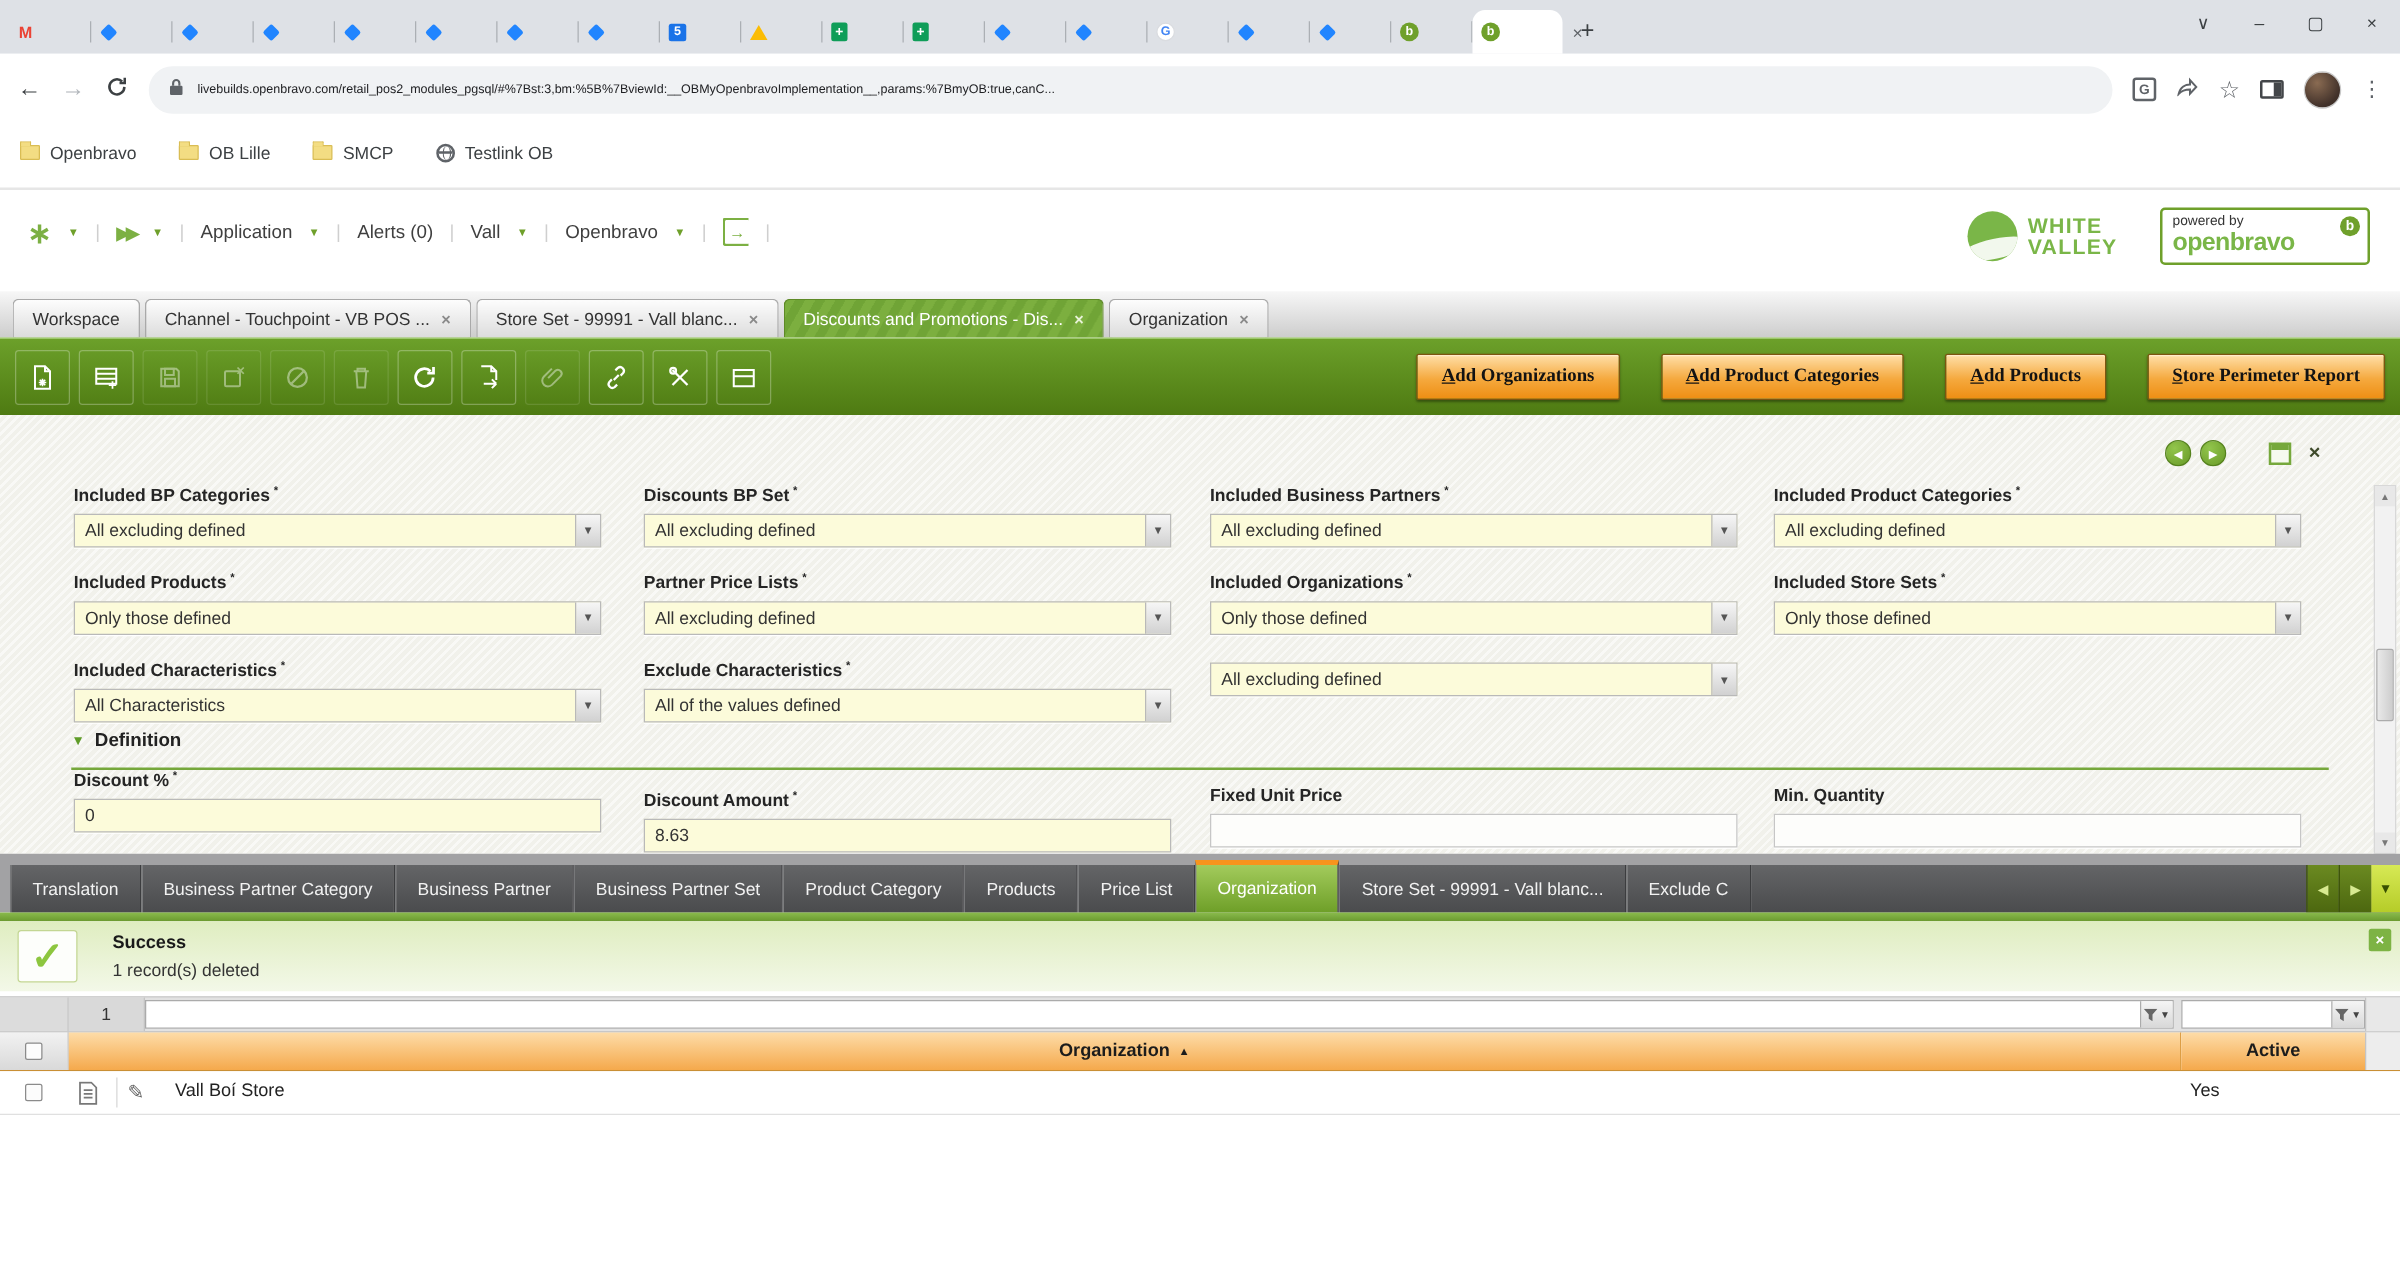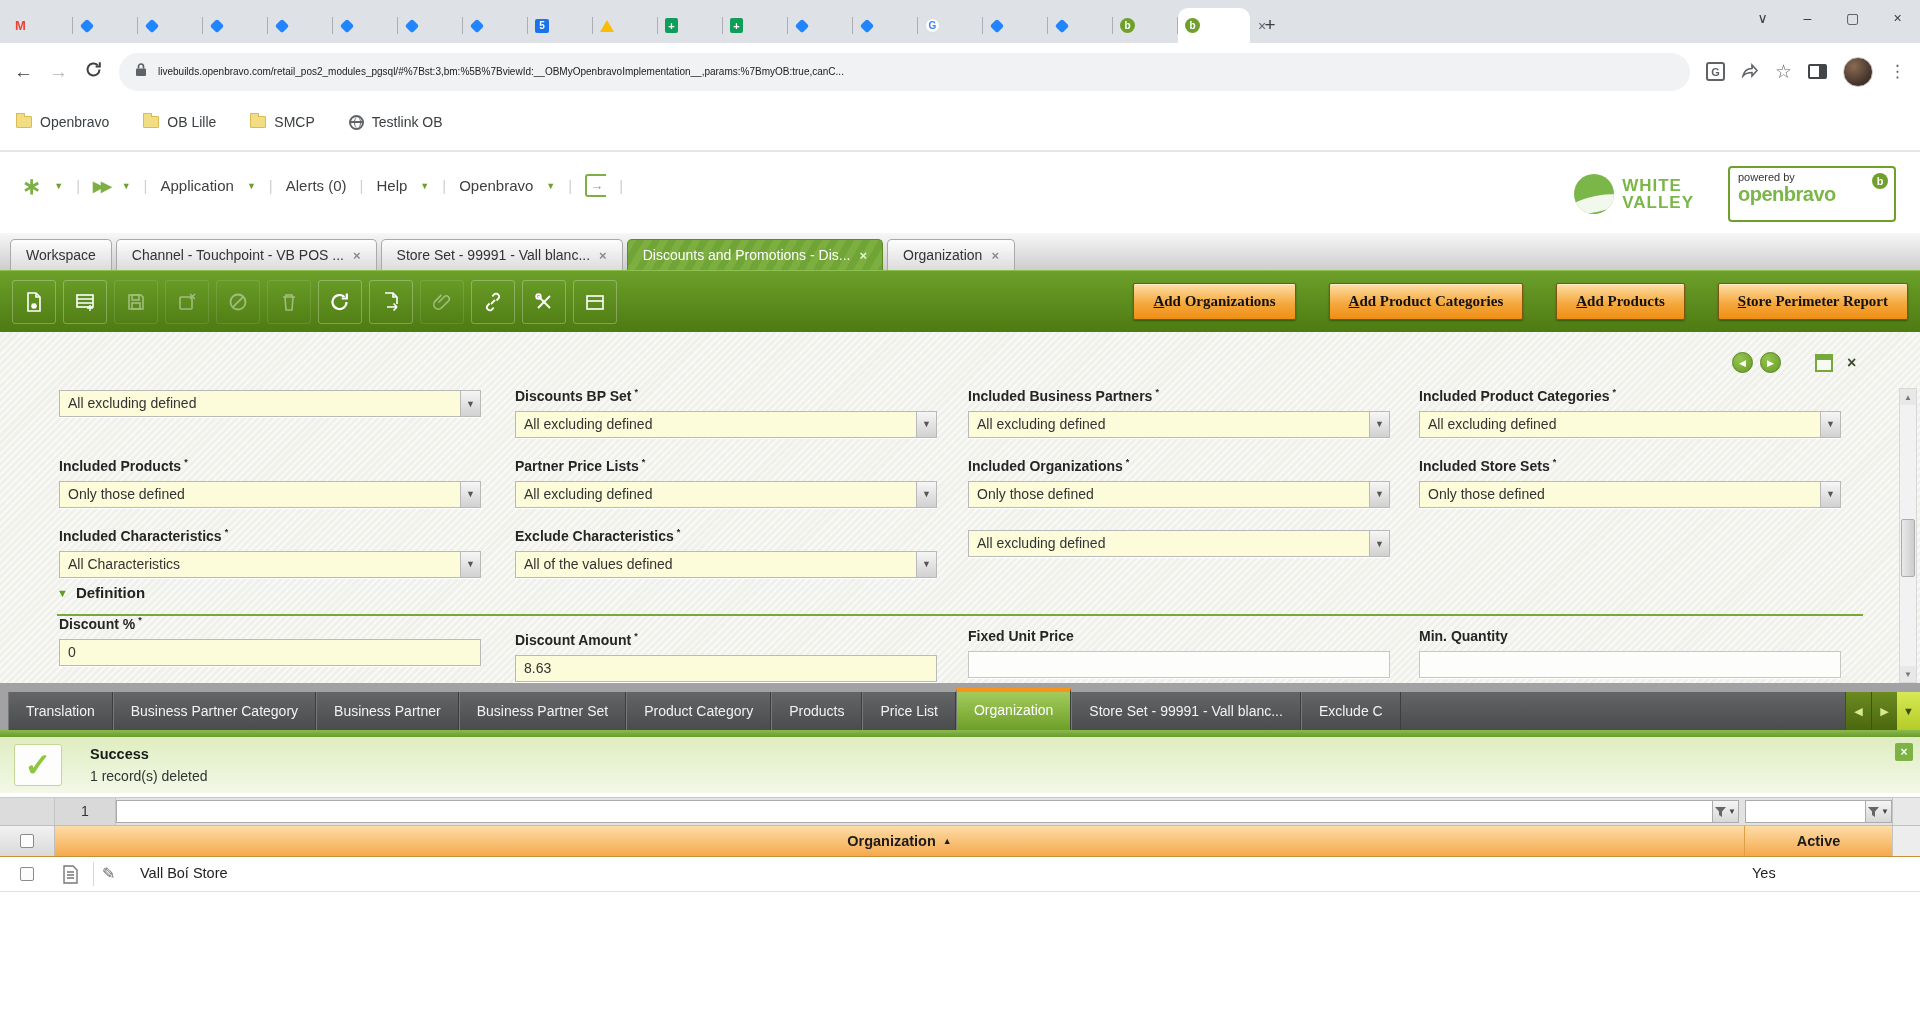--- a/index.html
+++ b/index.html
@@ -55,21 +55,21 @@
   .msep {color:#CFCFCF;}
   .garrow {color:#6FA02B;font-size:9px;}
   .astico {color:#7CB043;font-size:23px;font-weight:bold;line-height:20px;}
   .ffico {color:#7CB043;font-size:14px;letter-spacing:-3px;font-weight:bold;}
   .logoutico {width:21px;height:23px;border:2px solid #7CB043;border-right:none;border-radius:3px 0 0 3px;color:#7CB043;font-weight:bold;font-size:13px;display:flex;align-items:center;justify-content:center;}
   .logos {position:absolute;right:24px;top:14px;display:flex;align-items:center;gap:34px;}
   .wv {display:flex;align-items:center;gap:8px;}
   .wvleaf {width:40px;height:40px;border-radius:50%;background:#7AB648;position:relative;overflow:hidden;}
   .wvleaf::after {content:'';position:absolute;left:-6px;top:22px;width:56px;height:16px;background:#fff;border-radius:50%;transform:rotate(-12deg);opacity:.9;}
   .wvtext {color:#7AB648;font-weight:bold;font-size:17px;line-height:17px;letter-spacing:1px;}
-  .pbbadge {width:168px;height:56px;border:2px solid #6FA02B;border-radius:4px;background:#fff;padding:3px 8px;position:relative;}
+  .pbbadge {width:168px;height:46px;border:2px solid #6FA02B;border-radius:4px;background:#fff;padding:3px 8px;position:relative;}
   .pbsmall {font-size:11px;color:#333;}
   .pbbrand {font-size:20px;font-weight:bold;color:#7AB648;letter-spacing:-0.5px;}
   .pbb {position:absolute;right:6px;top:5px;width:16px;height:16px;border-radius:50%;background:#6FA02B;color:#fff;font-size:11px;font-weight:bold;display:flex;align-items:center;justify-content:center;}
 
   
   .wstabs {left:0;top:233px;width:1920px;height:37px;background:linear-gradient(#F7F7F7,#CDCDCD);display:flex;align-items:flex-end;padding-left:10px;gap:4px;}
   .wstab {height:31px;border:1px solid #A9A9A9;border-bottom:none;border-radius:5px 5px 0 0;background:linear-gradient(#FDFDFD,#DCDCDC);padding:0 15px;display:flex;align-items:center;gap:9px;font-size:14px;color:#333;}
   .wstab .wsx {font-size:13px;color:#8A8A8A;font-weight:bold;}
   .wstab.active {background:repeating-linear-gradient(120deg,#7CAF3F 0 7px,#70A436 7px 14px);border-color:#5E8A26;color:#fff;}
   .wstab.active .wsx {color:#EAF3DA;}
@@ -301,21 +301,21 @@
       <span class="garrow">▼</span>
       <span class="msep">|</span>
       <span class="ffico">▶▶</span>
       <span class="garrow">▼</span>
       <span class="msep">|</span>
       <span>Application</span>
       <span class="garrow">▼</span>
       <span class="msep">|</span>
       <span>Alerts (0)</span>
       <span class="msep">|</span>
-      <span>Help</span>
+      <span>Vall</span>
       <span class="garrow">▼</span>
       <span class="msep">|</span>
       <span>Openbravo</span>
       <span class="garrow">▼</span>
       <span class="msep">|</span>
       <span class="logoutico">→</span>
       <span class="msep">|</span>
     </div>
     <div class="logos">
       <div class="wv">
@@ -446,20 +446,21 @@
 
   <div class="abs formarea">
     <div class="fnav" style="left:1732px">
       <span class="fnavbtn">◀</span>
       <span class="fnavbtn" style="margin-left:7px">▶</span>
       <span class="fmax" style="margin-left:34px"></span>
       <span class="fclose" style="margin-left:14px">×</span>
     </div>
 
     <div class="fld" style="left:59px;top:52px">
+      <div class="flabel"><span>Included BP Categories</span><sup>*</sup></div>
       <div class="fbox">
           <span class="fval">All excluding defined</span>
           <span class="fbtn">▼</span>
         </div>
     </div>
     <div class="fld" style="left:515px;top:52px">
       <div class="flabel"><span>Discounts BP Set</span><sup>*</sup></div>
       <div class="fbox">
           <span class="fval">All excluding defined</span>
           <span class="fbtn">▼</span>

